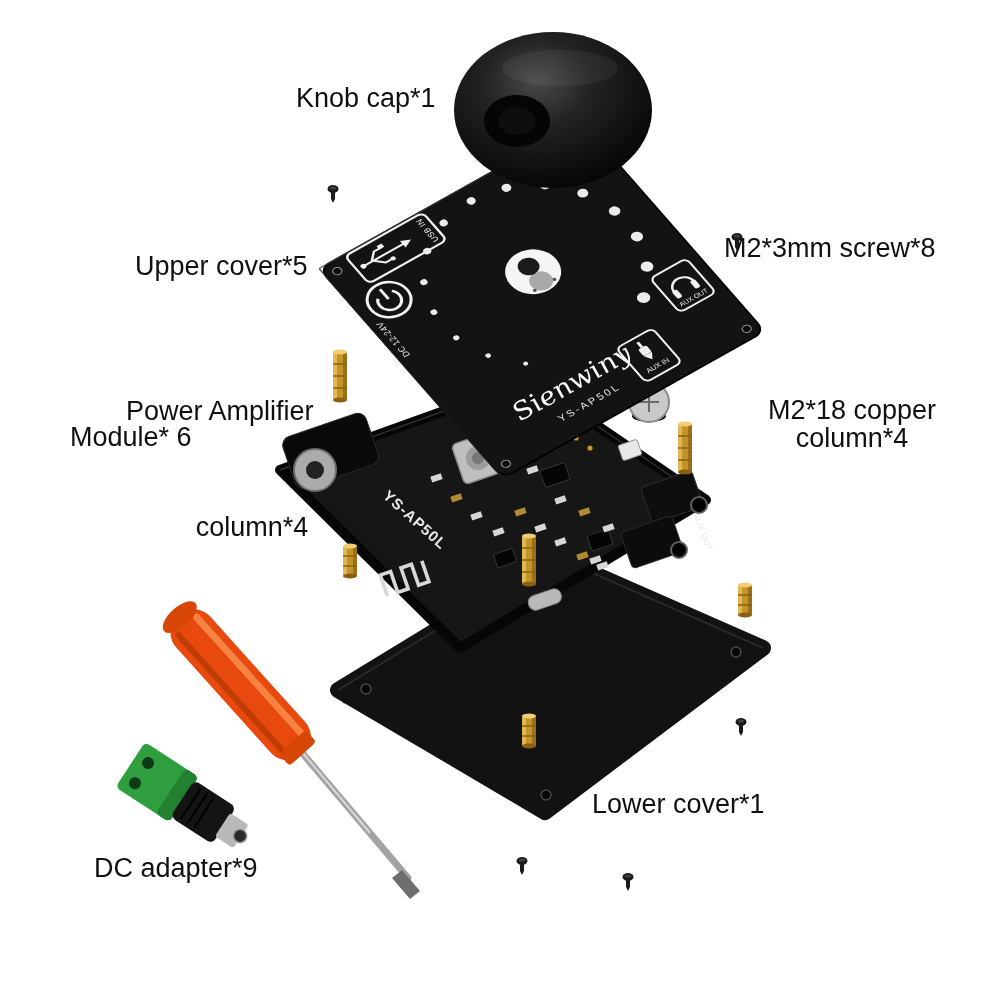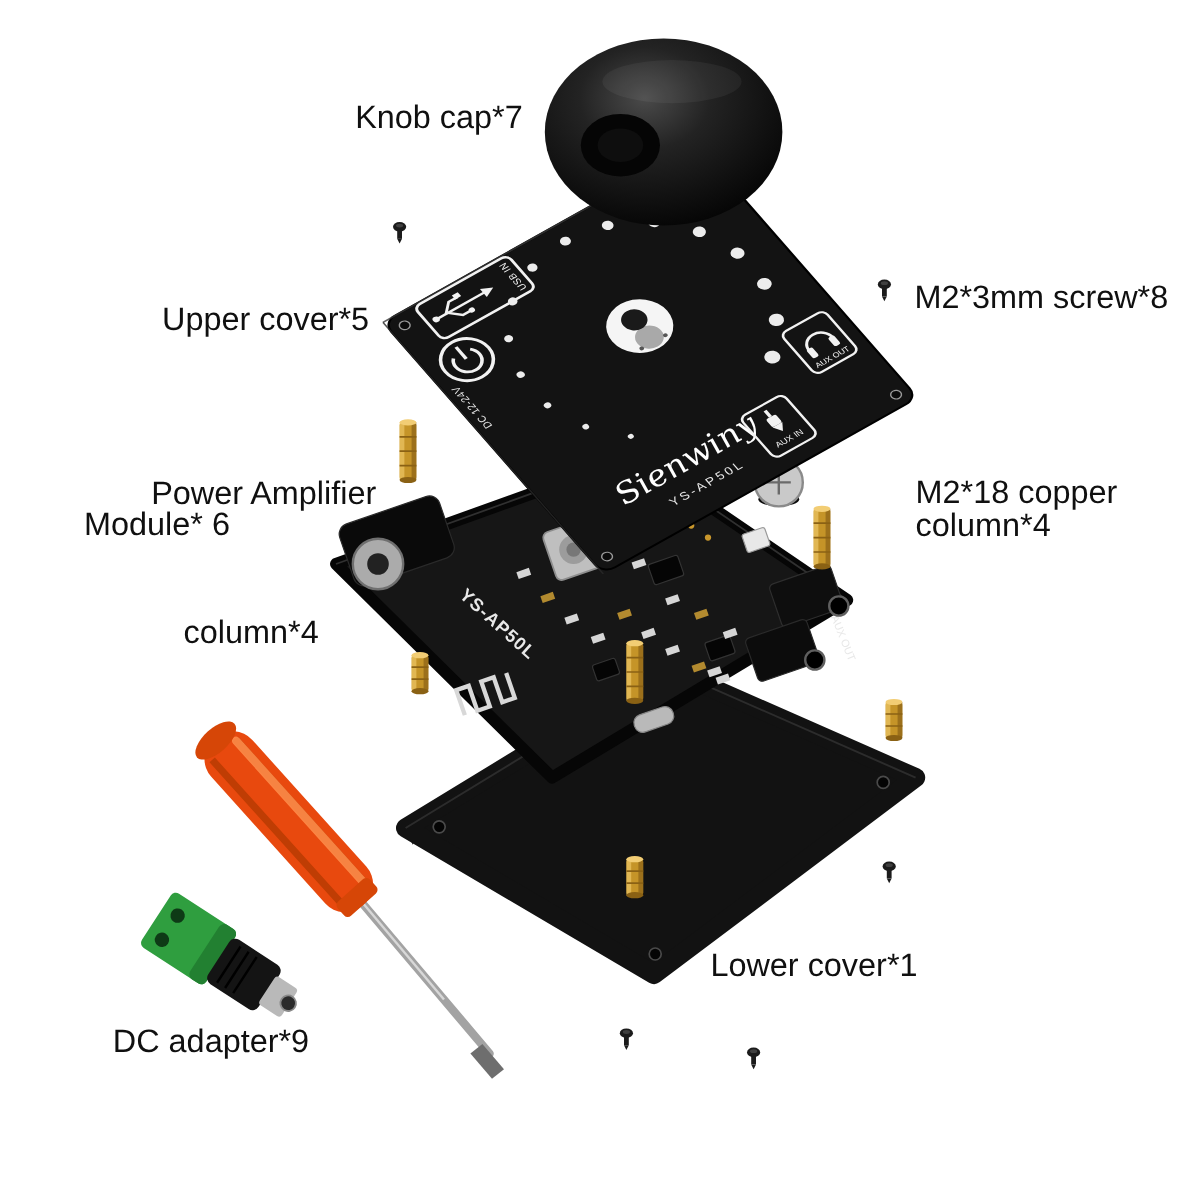--- a/index.html
+++ b/index.html
@@ -1,23 +1,23 @@
 <!DOCTYPE html>
 <html><head>
 <meta charset="utf-8">
 <style>
   html,body{margin:0;padding:0;background:#fff;}
   .stage{position:relative;width:1001px;height:1001px;background:#fff;overflow:hidden;
          font-family:"Liberation Sans",sans-serif;}
   .stage svg{position:absolute;left:0;top:0;}
   .label{position:absolute;color:#101010;font-size:27px;line-height:28px;white-space:nowrap;}
-  .label.center{white-space:normal;}
+  .label.center{text-align:center;white-space:normal;}
   .lbl-knob{left:296px;top:84px;}
   .lbl-upper{left:135px;top:252px;}
-  .lbl-screw{left:762px;top:234px;}
+  .lbl-screw{left:724px;top:234px;}
   .lbl-amp1{left:126px;top:397px;}
   .lbl-amp2{left:70px;top:423px;}
   .lbl-cu18{left:763px;top:396px;width:178px;}
   .lbl-cu43{left:153px;top:513px;width:198px;}
   .lbl-sd{left:24px;top:661px;}
   .lbl-dc{left:94px;top:854px;}
   .lbl-lower{left:592px;top:790px;}
 </style>
 </head>
 <body>
@@ -308,21 +308,21 @@
     <rect x="48" y="0" width="16" height="54" rx="5" fill="#228031"></rect>
     <circle cx="14" cy="16" r="6" fill="#0e3a16"></circle>
     <circle cx="14" cy="40" r="6" fill="#0e3a16"></circle>
     <rect x="62" y="5" width="50" height="44" rx="6" fill="#141414"></rect>
     <path d="M72,9 V45 M80,9 V45 M88,9 V45" stroke="#000" stroke-width="2"></path>
     <rect x="110" y="13" width="22" height="28" rx="3" fill="#b9b9b9"></rect>
     <circle cx="131" cy="27" r="6.5" fill="#2b2b2b" stroke="#8a8a8a" stroke-width="1.5"></circle>
   </g>
 </svg>
 
-<div class="label lbl-knob">Knob cap*7</div>
+<div class="label lbl-knob">Knob cap*1</div>
 <div class="label lbl-upper">Upper cover*5</div>
 <div class="label lbl-screw">M2*3mm screw*8</div>
 <div class="label lbl-amp1">Power Amplifier</div>
 <div class="label lbl-amp2">Module* 6</div>
 <div class="label center lbl-cu18">
   <div>M2*18 copper</div>
   <div>column*4</div>
 </div>
 <div class="label center lbl-cu43">
   <div>column*4</div>

